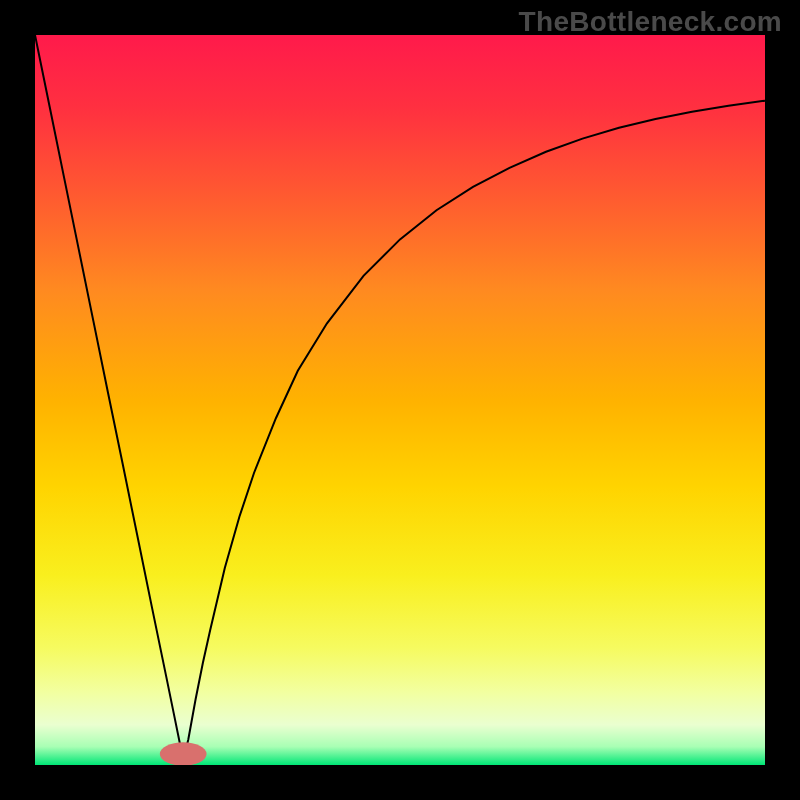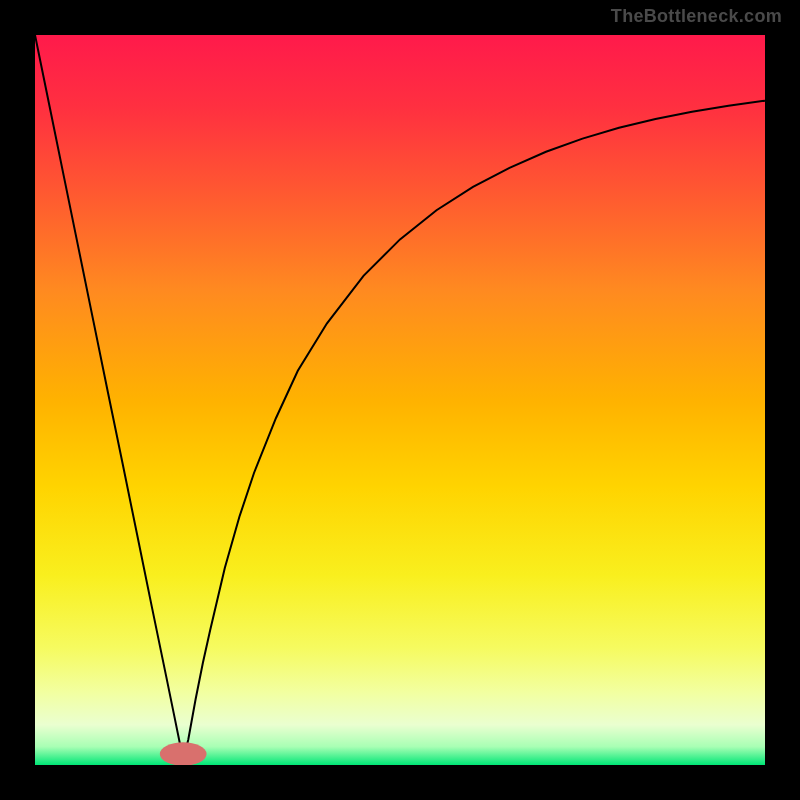--- a/index.html
+++ b/index.html
@@ -23,21 +23,21 @@
     top: 35px;
     width: 730px;
     height: 730px;
     overflow: hidden;
   }
   .watermark {
     position: absolute;
     top: 6px;
     right: 18px;
     color: #4a4a4a;
-    font-size: 18px;
+    font-size: 28px;
     font-weight: 600;
     letter-spacing: 0.3px;
     z-index: 10;
   }
   svg { display: block; }
 </style>
 </head>
 <body>
 
 <div class="frame">

